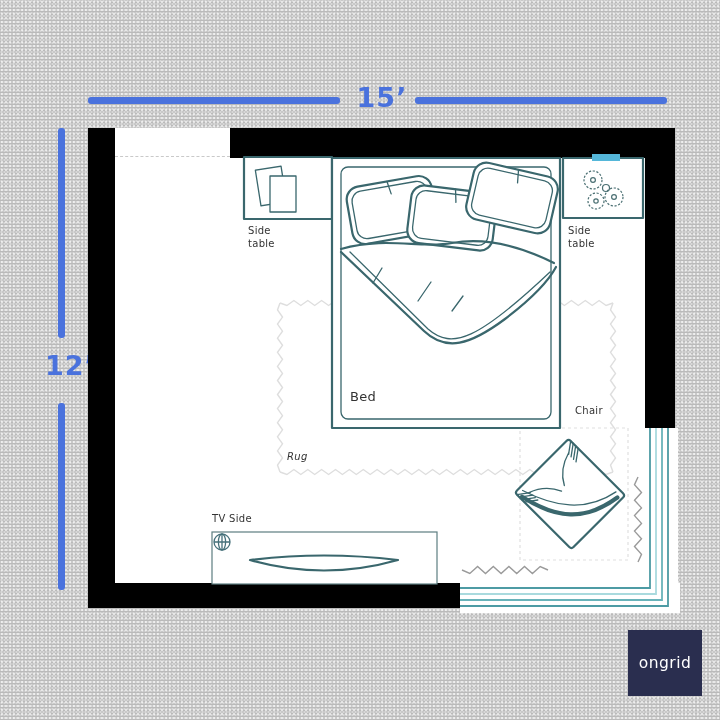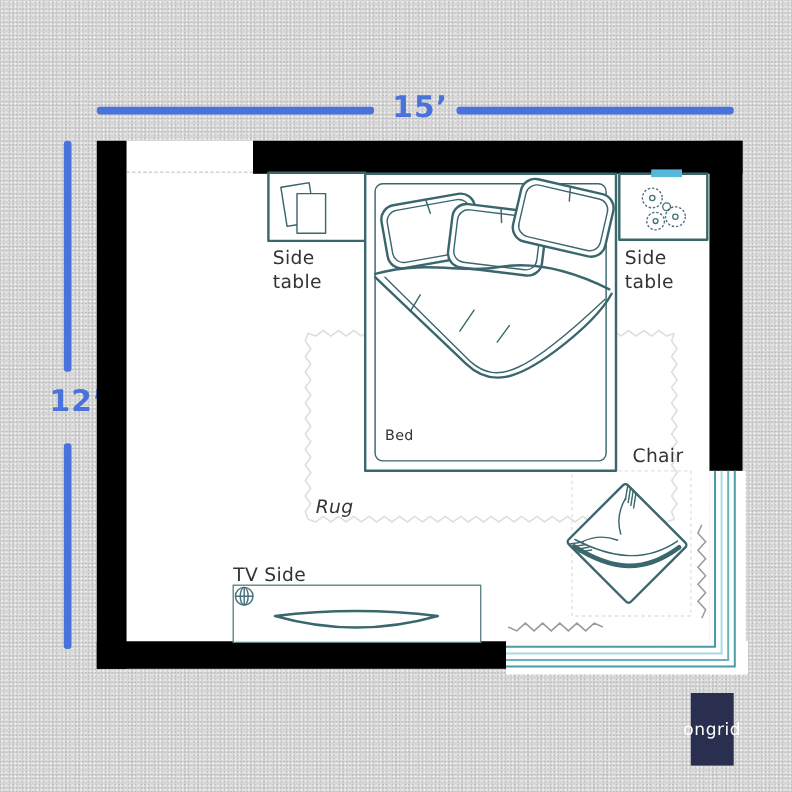--- a/index.html
+++ b/index.html
@@ -21,21 +21,21 @@
   }
   .abs{position:absolute;}
   
   .dim-line{background:var(--dimension-blue);border-radius:3px;}
   .dim-label{color:var(--dimension-blue);font-weight:bold;font-size:27px;letter-spacing:1px;}
   
   .wall{background:var(--wall-black);}
   .floor{background:var(--floor-white);}
   .gap-line{border-top:1px dashed #c9c9c9;width:115px;height:0;}
   
-  .f-label{color:var(--label-gray);font-size:17px;line-height:1.3;white-space:pre-line;letter-spacing:.3px;}
+  .f-label{color:var(--label-gray);font-size:10px;line-height:1.3;white-space:pre-line;letter-spacing:.3px;}
   
   svg{position:absolute;left:0;top:0;pointer-events:none;}
   .tl{stroke:var(--furniture-teal);fill:none;stroke-linecap:round;stroke-linejoin:round;}
   .tl-fill{stroke:var(--furniture-teal);fill:var(--floor-white);stroke-linejoin:round;}
   .thin{stroke-width:1.3;}
   .mid{stroke-width:2.2;}
   .thick{stroke-width:4.2;}
   .rug-line{stroke:var(--rug-gray);fill:none;stroke-width:1.4;}
   .dash-area{stroke:#e0e0e0;fill:none;stroke-width:1.2;stroke-dasharray:3 3;}
   .squig{stroke:var(--squiggle-gray);fill:none;stroke-width:1.4;}
@@ -176,15 +176,15 @@
 
 <div class="abs f-label" style="left:248px;top:224px;">Side
 table</div>
 <div class="abs f-label" style="left:568px;top:224px;">Side
 table</div>
 <div class="abs f-label" style="left:350px;top:389px;font-size:13px;">Bed</div>
 <div class="abs f-label" style="left:287px;top:450px;font-style:italic;">Rug</div>
 <div class="abs f-label" style="left:575px;top:404px;">Chair</div>
 <div class="abs f-label" style="left:212px;top:512px;">TV Side</div>
 
-<div class="abs logo-box" style="left:628px;top:630px;width:39px;height:66px;">
+<div class="abs logo-box" style="left:628px;top:630px;width:74px;height:66px;">
   <span class="logo-text">ongrid</span>
 </div>
 
 </body></html>

